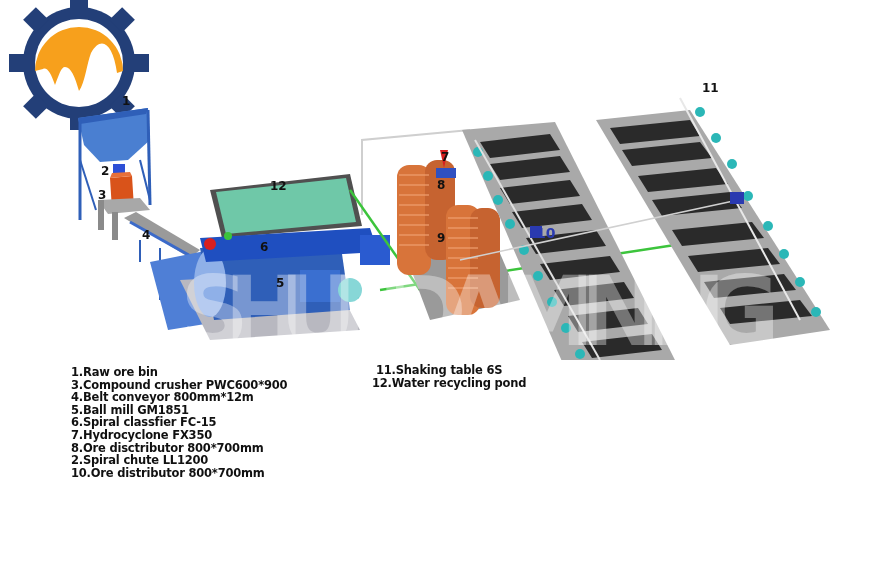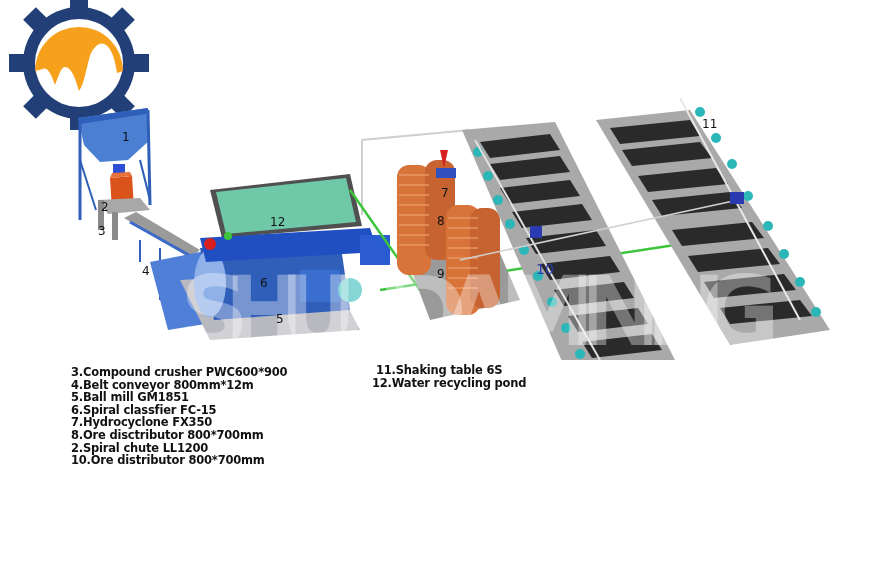--- a/index.html
+++ b/index.html
@@ -1,19 +1,19 @@
 <!DOCTYPE html>
 <html><head>
 <meta charset="utf-8">
 <style>
   html,body{margin:0;padding:0;background:#ffffff;}
   body{width:880px;height:587px;position:relative;overflow:hidden;font-family:"DejaVu Sans",sans-serif;}
   .legend{position:absolute;font-family:"DejaVu Sans",sans-serif;font-weight:bold;font-size:11.5px;line-height:12.6px;color:#111;letter-spacing:-0.2px;}
   .legend div{white-space:nowrap;}
-  .num-label{position:absolute;font-family:"DejaVu Sans",sans-serif;font-weight:normal;font-size:12px;color:#111;margin-top:36px;}
+  .num-label{position:absolute;font-family:"DejaVu Sans",sans-serif;font-weight:bold;font-size:12px;color:#111;}
   svg{position:absolute;left:0;top:0;}
 </style>
 </head>
 <body>
 
 <svg width="160" height="130" viewBox="0 0 160 130" style="left:0;top:0;">
   <g transform="translate(79,63)">
     <g fill="#233f78">
       <circle r="56"></circle>
       <g id="teeth">
@@ -170,20 +170,21 @@
 <span class="num-label" style="left:276px;top:276px;">5</span>
 <span class="num-label" style="left:260px;top:240px;">6</span>
 <span class="num-label" style="left:441px;top:150px;">7</span>
 <span class="num-label" style="left:437px;top:178px;">8</span>
 <span class="num-label" style="left:437px;top:231px;">9</span>
 <span class="num-label" style="left:536px;top:225px;font-size:14px;color:#2a3ab0;">10</span>
 <span class="num-label" style="left:702px;top:81px;">11</span>
 <span class="num-label" style="left:270px;top:179px;">12</span>
 
 <div class="legend" style="left:71px;top:366px;">
+  <div>1.Raw ore bin</div>
   <div>3.Compound crusher PWC600*900</div>
   <div>4.Belt conveyor 800mm*12m</div>
   <div>5.Ball mill GM1851</div>
   <div>6.Spiral classfier FC-15</div>
   <div>7.Hydrocyclone FX350</div>
   <div>8.Ore disctributor 800*700mm</div>
   <div>2.Spiral chute LL1200</div>
   <div>10.Ore distributor 800*700mm</div>
 </div>
 

